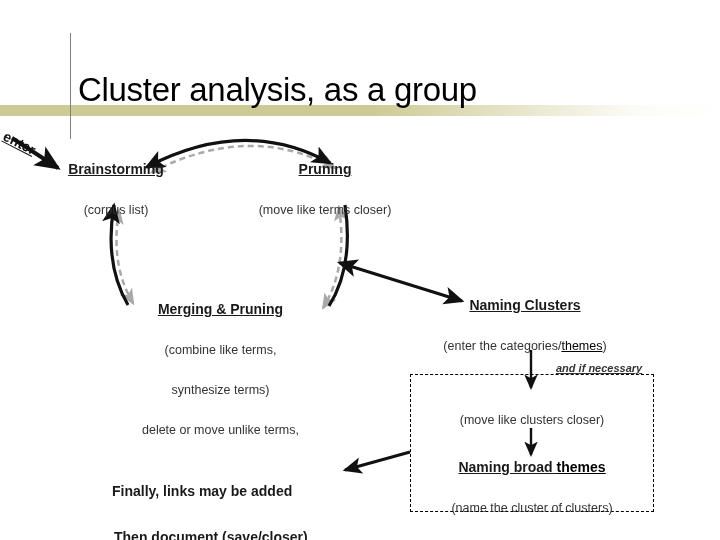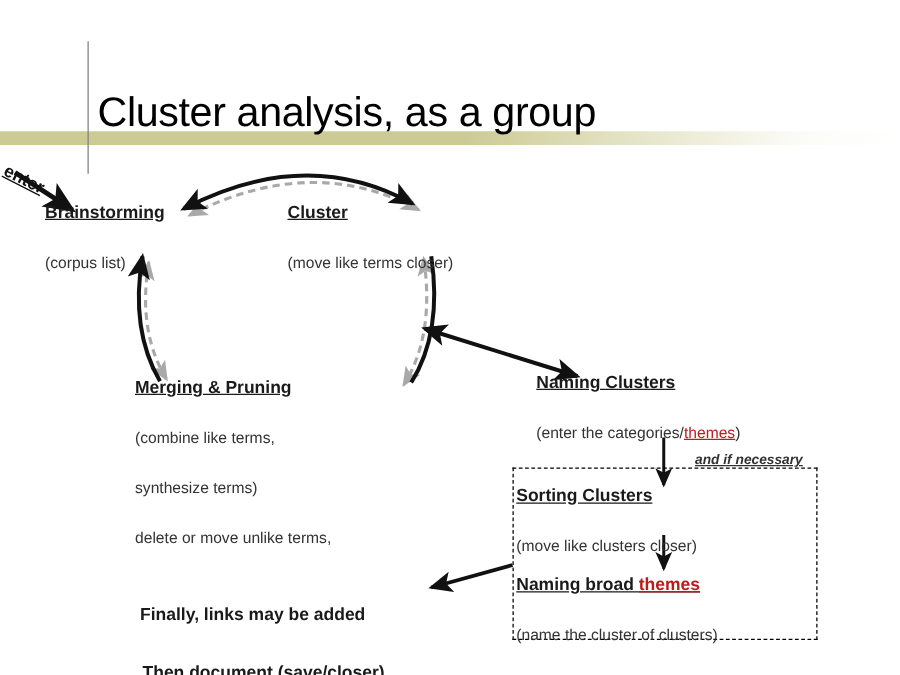--- a/index.html
+++ b/index.html
@@ -42,38 +42,39 @@
     line-height: 40px;
     font-weight: normal;
     letter-spacing: -0.3px;
     white-space: nowrap;
     color: #000000;
   }
 
   
   .node {
     position: absolute;
+    text-align: center;
     white-space: nowrap;
   }
   .node .head {
     font-size: 14px;
     font-weight: bold;
     text-decoration: underline;
     line-height: 17px;
     color: #1a1a1a;
   }
   .node .sub {
     font-size: 12.5px;
     font-weight: normal;
     line-height: 16px;
     color: #333333;
     margin-top: 24px;
   }
   .themes {
-    color: #b91c1c;
+    color: #000000;
     text-decoration: underline;
   }
   .plain-bold {
     position: absolute;
     font-size: 14px;
     font-weight: bold;
     white-space: nowrap;
     color: #1a1a1a;
     margin-top: 20px;
   }
@@ -169,42 +170,41 @@
   </svg>
 
   <div class="enter-label">enter</div>
 
   <div class="node" style="left:36px; top:161px; width:160px;">
     <div class="head">Brainstorming</div>
     <div class="sub">(corpus list)</div>
   </div>
 
   <div class="node" style="left:230px; top:161px; width:190px;">
-    <div class="head">Cluster</div>
+    <div class="head">Pruning</div>
     <div class="sub">(move like terms closer)</div>
   </div>
 
   <div class="node" style="left:108px; top:301px; width:225px;">
     <div class="head">Merging &amp; Pruning</div>
     <div class="sub">(combine like terms,</div>
     <div class="sub">synthesize terms)</div>
     <div class="sub">delete or move unlike terms,</div>
   </div>
 
-  <div class="node" style="left:429px; top:297px; width:236px;">
+  <div class="node" style="left:407px; top:297px; width:236px;">
     <div class="head">Naming Clusters</div>
     <div class="sub"><span>(enter the categories/</span><span class="themes">themes</span><span>)</span></div>
   </div>
 
   <div class="note-italic" style="left:556px; top:362px;">and if necessary</div>
 
   <div class="dashed-box"></div>
 
   <div class="node" style="left:413px; top:388px; width:238px;">
-    <div class="head">Sorting Clusters</div>
     <div class="sub">(move like clusters closer)</div>
   </div>
 
   <div class="node" style="left:413px; top:459px; width:238px;">
     <div class="head"><span>Naming broad </span><span class="themes">themes</span></div>
     <div class="sub">(name the cluster of clusters)</div>
   </div>
 
   <div class="plain-bold" style="left:112px; top:463px;">Finally, links may be added</div>
   <div class="plain-bold uline" style="left:114px; top:509px;">Then document (save/closer)</div>

